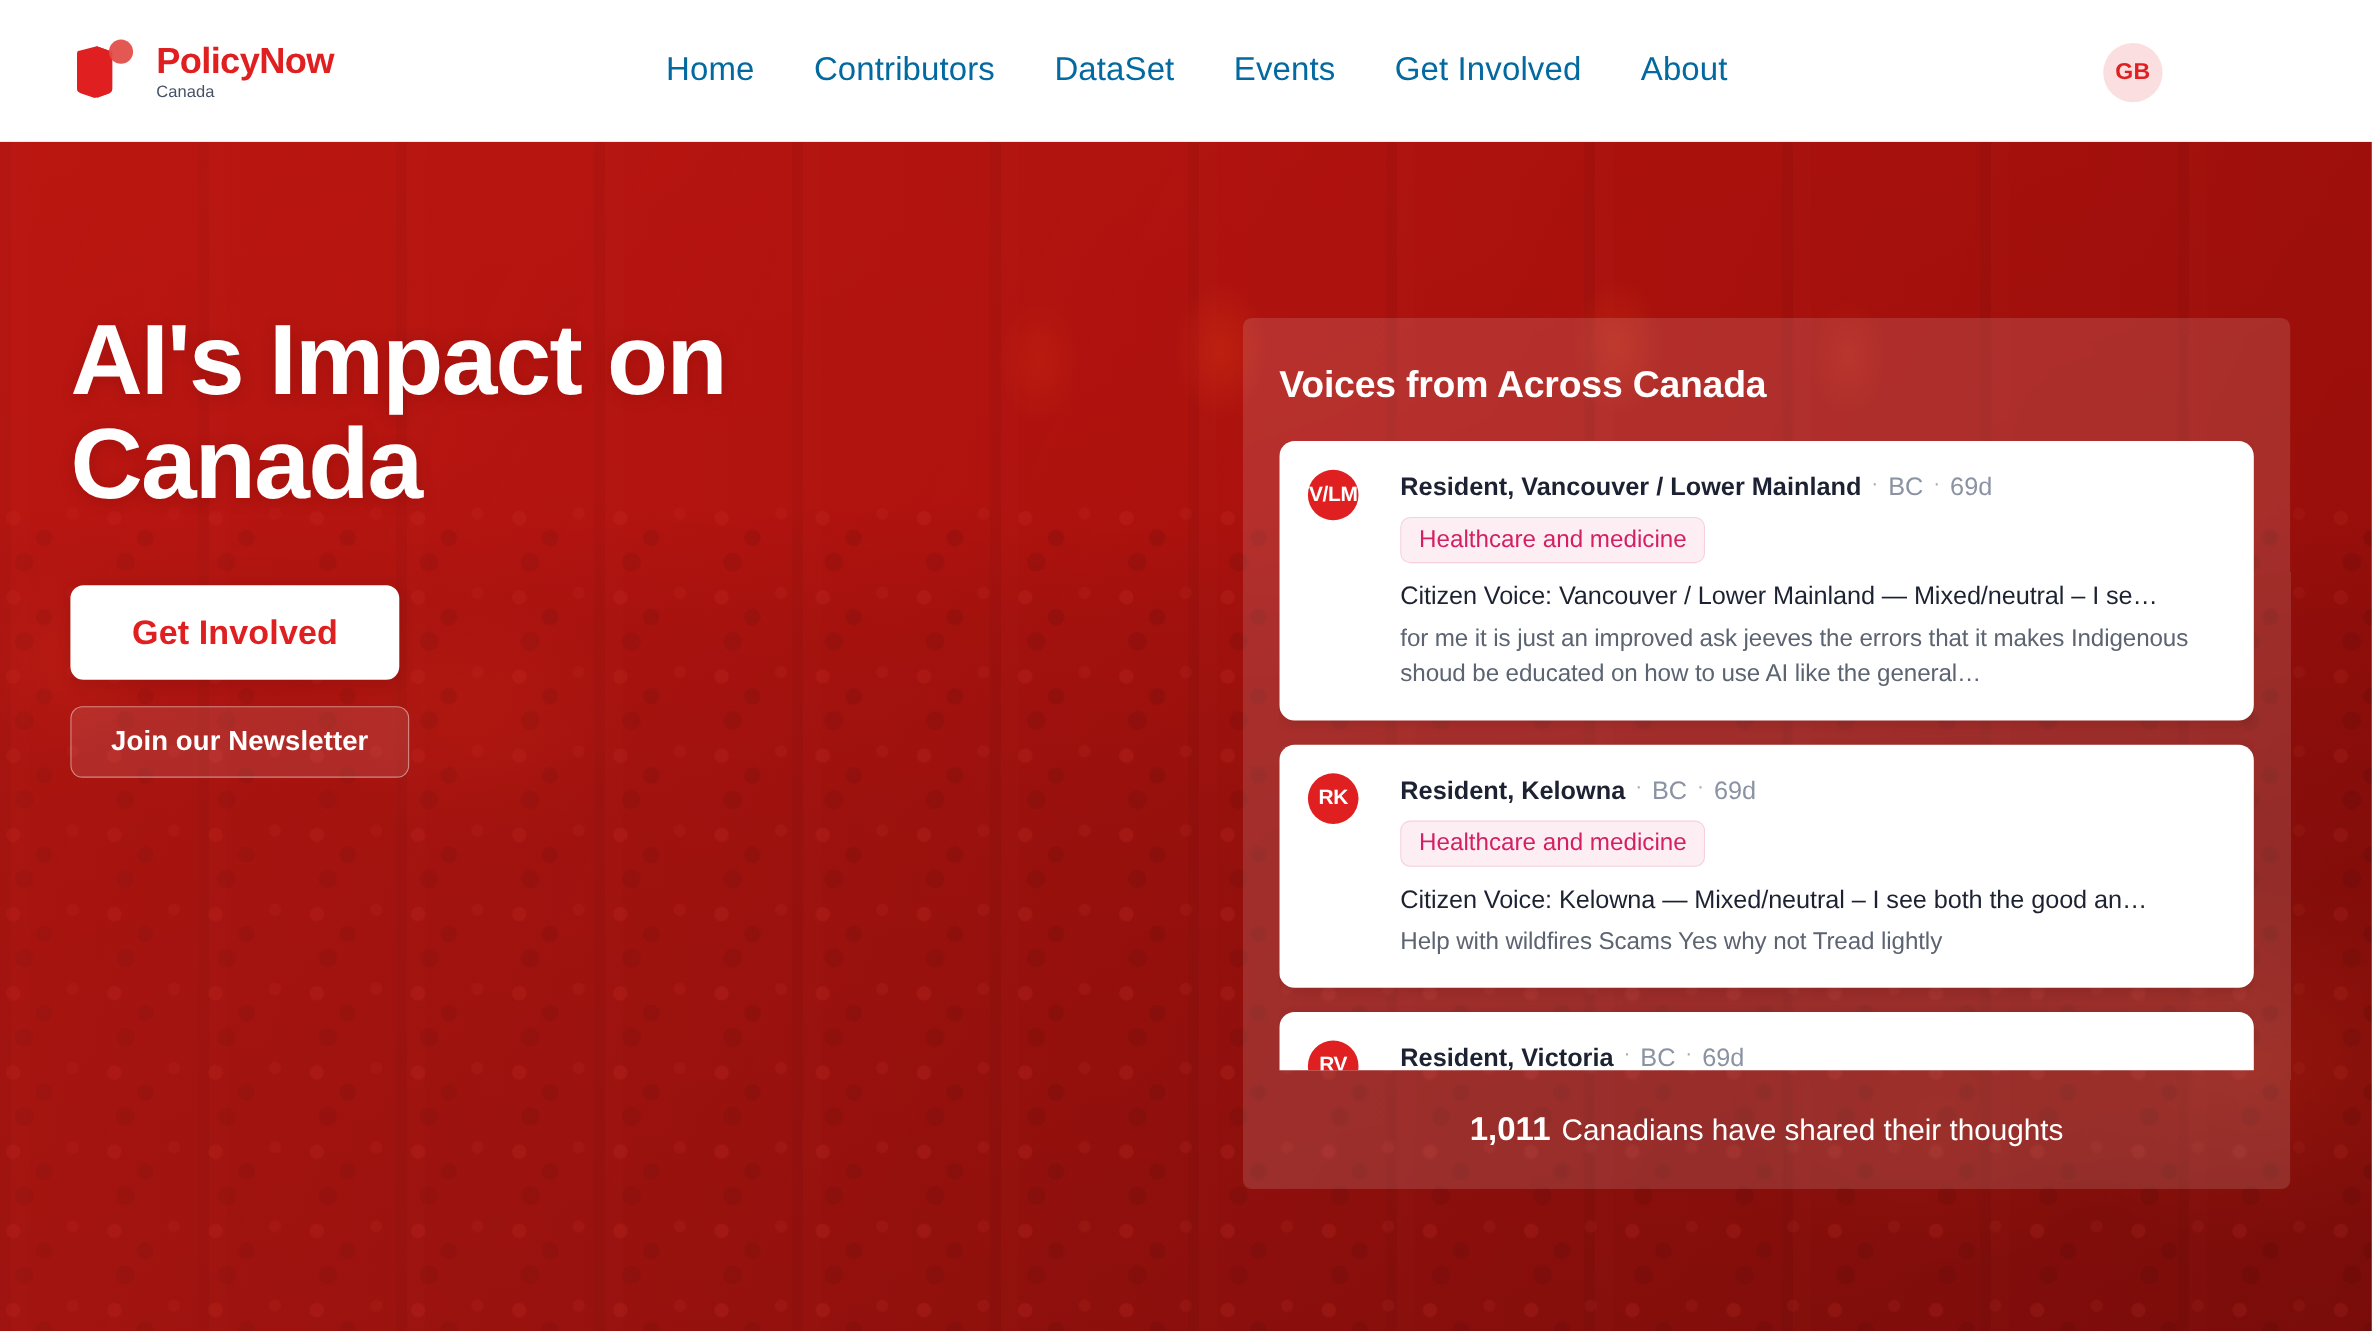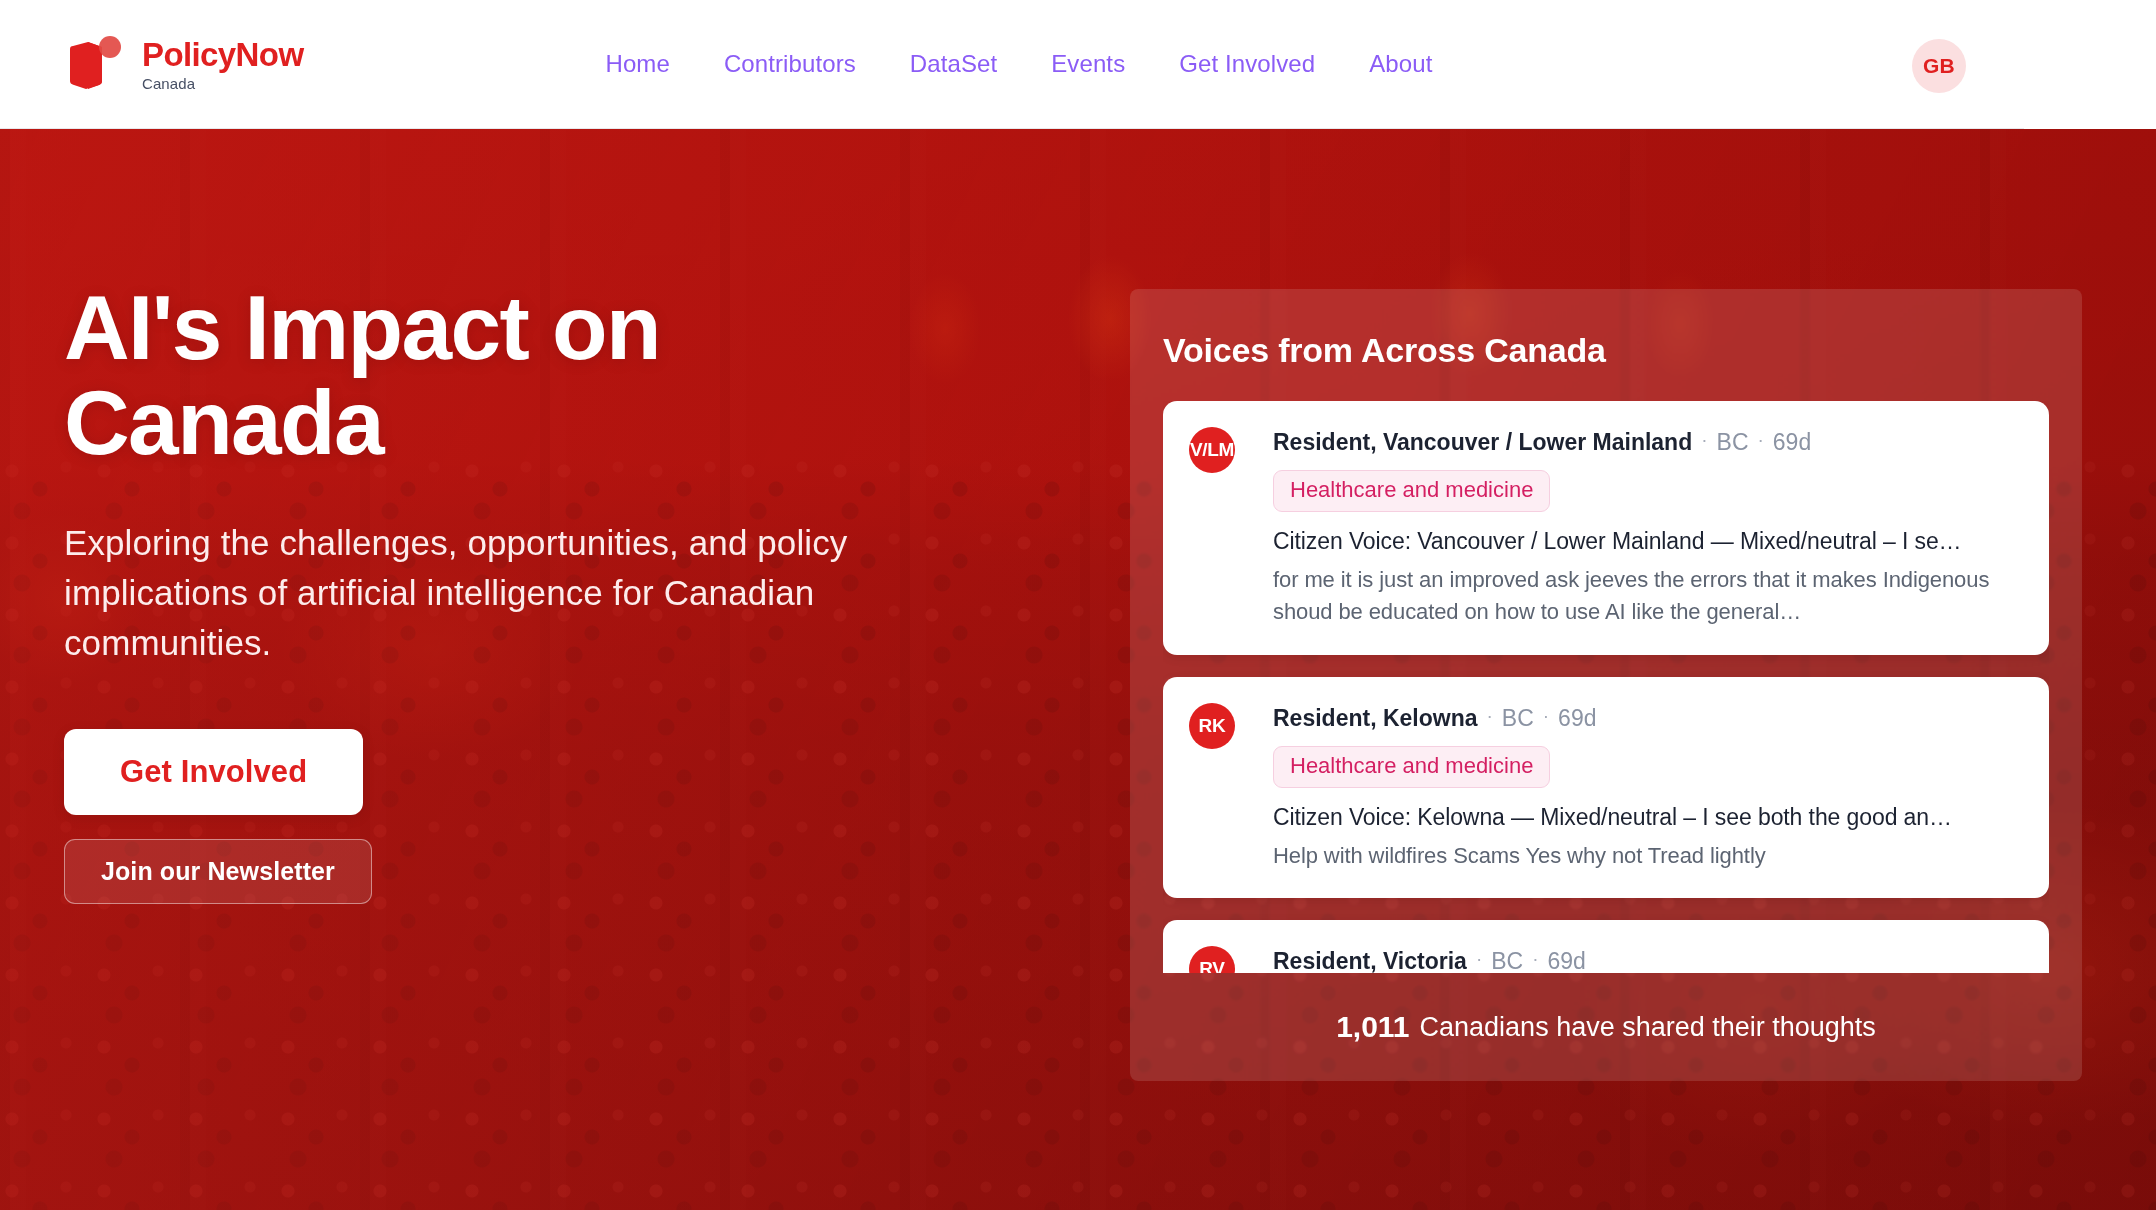--- a/index.html
+++ b/index.html
@@ -55,22 +55,22 @@
     letter-spacing: 0.1px;
   }
 
   .nav {
     display: flex;
     align-items: center;
     gap: 0;
     margin-left: 275px;
   }
   .nav-item {
-    font-size: 24px;
-    color: #8b5cf6;
+    font-size: 30px;
+    color: #0369a1;
     padding: 10px 27px;
     cursor: pointer;
     white-space: nowrap;
     letter-spacing: 0.1px;
   }
 
   .avatar {
     position: absolute;
     right: 58px;
     top: 39px;
@@ -362,21 +362,20 @@
 <div class="hero">
   <div class="hero-photo"></div>
   <div class="hero-crowd"></div>
   <div class="hero-tint"></div>
   <div class="hero-veil"></div>
 
   <div class="hero-inner">
 
     <div class="hero-left">
       <h1 class="hero-title">AI's Impact on Canada</h1>
-      <p class="hero-sub">Exploring the challenges, opportunities, and policy implications of artificial intelligence for Canadian communities.</p>
       <div class="hero-actions">
         <button class="btn-primary">Get Involved</button>
         <button class="btn-ghost">Join our Newsletter</button>
       </div>
     </div>
 
     <div class="voices">
       <div class="voices-title">Voices from Across Canada</div>
 
       <div class="voices-scroll">

